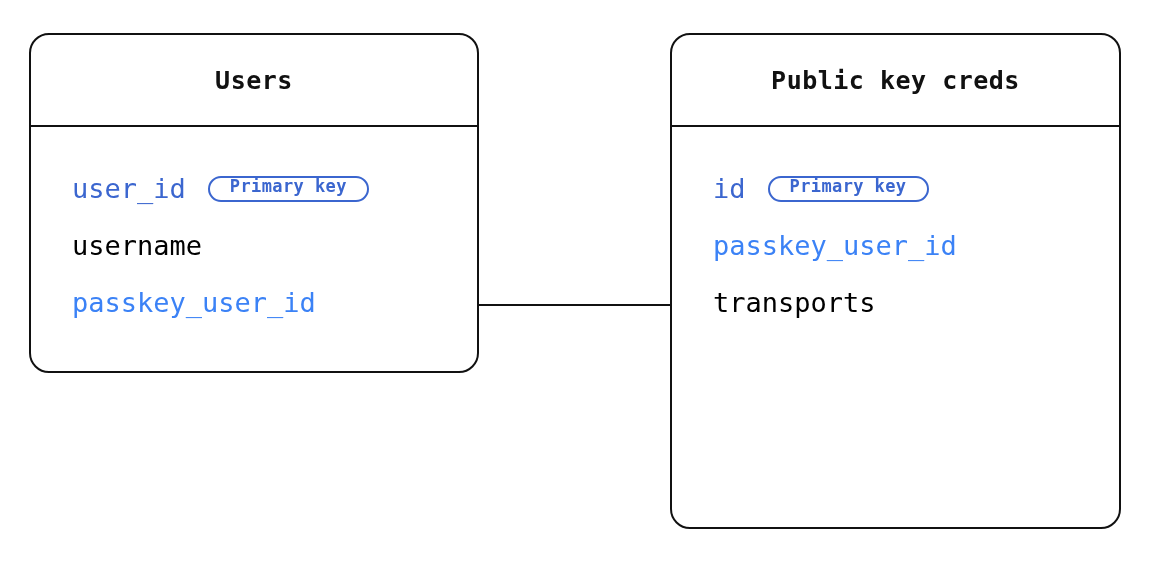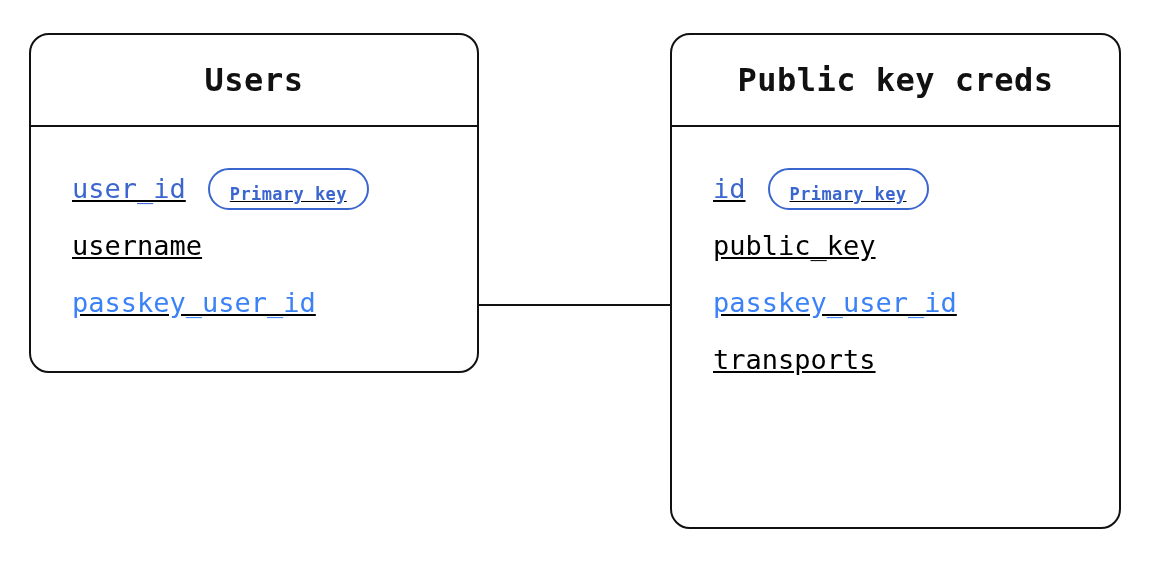--- a/index.html
+++ b/index.html
@@ -43,33 +43,32 @@
   
   .entity-header {
     box-sizing: border-box;
     height: 92px;
     display: flex;
     align-items: center;
     justify-content: center;
     border-bottom: 2px solid #111111;
   }
   .entity-title {
-    font-size: 32px;
+    font-size: 25px;
     font-weight: bold;
     color: #111111;
     letter-spacing: 0.5px;
     line-height: 1;
     white-space: nowrap;
   }
 
   
   .field-list {
     box-sizing: border-box;
     padding: 33px 0 0 41px;
-    text-decoration: underline;
   }
   .field-row {
     display: flex;
     align-items: center;
     height: 57px;
   }
   .field-name {
     font-size: 27px;
     line-height: 1;
     color: #111111;
@@ -78,21 +77,21 @@
   .field-name.pk   { color: #3B66CF; }
   .field-name.fk   { color: #3b82f6; }
   .field-name.plain{ color: #000000; }
 
   
   .pk-badge {
     display: inline-flex;
     align-items: center;
     justify-content: center;
     margin-left: 22px;
-    padding: 16px 20px 5px 20px;
+    padding: 0 20px 5px 20px;
     border: 2px solid #3B66CF;
     border-radius: 999px;
     color: #3B66CF;
     font-size: 17px;
     font-weight: bold;
     line-height: 1;
     letter-spacing: 0.4px;
     white-space: nowrap;
   }
 
@@ -139,23 +138,20 @@
     <div class="entity-header">
       <div class="entity-title">Public key creds</div>
     </div>
     <div class="field-list">
 
       <div class="field-row">
         <span class="field-name pk">id</span>
         <span class="pk-badge">Primary key</span>
       </div>
 
-      <div class="field-row">
-        <span class="field-name plain">public_key</span>
-      </div>
 
       <div class="field-row">
         <span class="field-name fk">passkey_user_id</span>
       </div>
 
 
 
       <div class="field-row">
         <span class="field-name plain">transports</span>
       </div>

